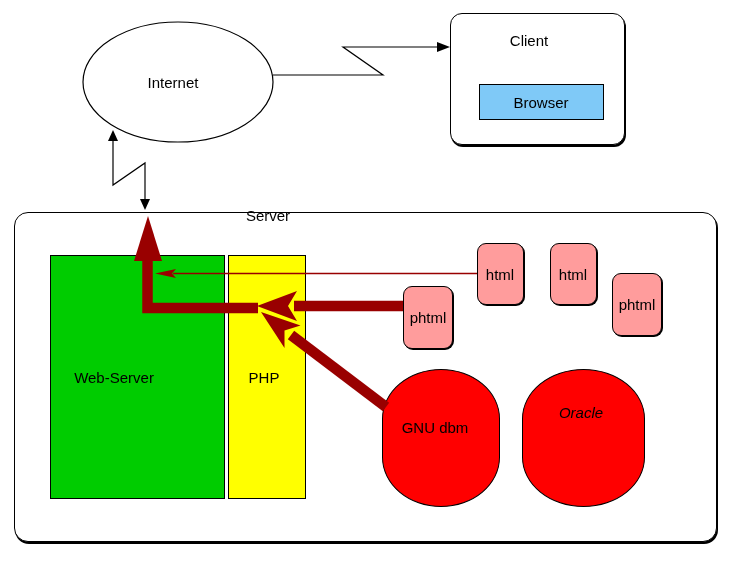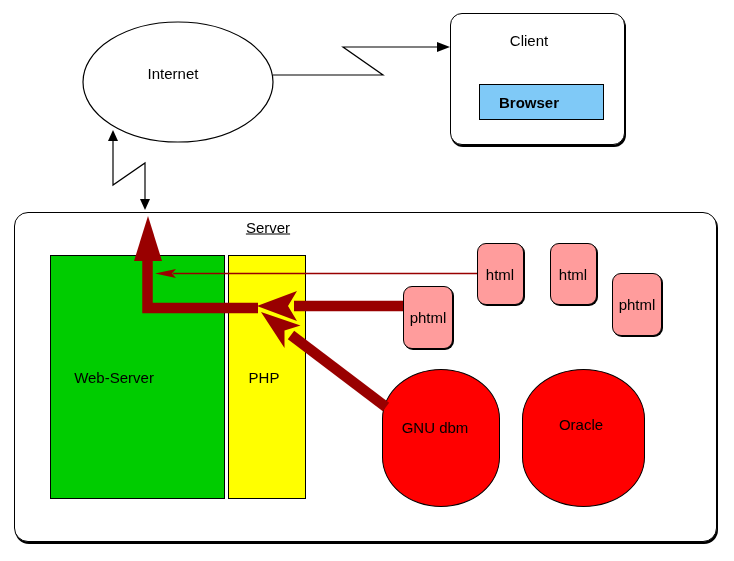--- a/index.html
+++ b/index.html
@@ -59,43 +59,43 @@
   .red-fill{fill:var(--darkred);stroke:none;}
 </style>
 </head>
 <body>
 
 <div id="canvas">
 
   <div class="box rounded client-box"></div>
   <div class="lbl" style="left:529px;top:40px;">Client</div>
   <div class="box browser-box"></div>
-  <div class="lbl" style="left:529px;top:102px;font-weight:bold;">Browser</div>
+  <div class="lbl" style="left:541px;top:102px;">Browser</div>
 
   <div class="box server-box"></div>
-  <div class="lbl" style="left:268px;top:227px;text-decoration:underline;">Server</div>
+  <div class="lbl" style="left:268px;top:215px;">Server</div>
 
   <div class="box green-box"></div>
   <div class="lbl" style="left:114px;top:377px;">Web-Server</div>
   <div class="box yellow-box"></div>
   <div class="lbl" style="left:264px;top:377px;">PHP</div>
 
   <div class="box small-rounded pink phtml1"></div>
   <div class="lbl" style="left:428px;top:317px;">phtml</div>
   <div class="box small-rounded pink html1"></div>
   <div class="lbl" style="left:500px;top:274px;">html</div>
   <div class="box small-rounded pink html2"></div>
   <div class="lbl" style="left:573px;top:274px;">html</div>
   <div class="box small-rounded pink phtml2"></div>
   <div class="lbl" style="left:637px;top:304px;">phtml</div>
 
   <div class="barrel gnu-barrel"></div>
   <div class="lbl" style="left:435px;top:427px;">GNU dbm</div>
   <div class="barrel oracle-barrel"></div>
-  <div class="lbl" style="left:581px;top:424px;">Oracle</div>
+  <div class="lbl" style="left:581px;top:412px;font-style:italic;">Oracle</div>
 
   <svg class="overlay" viewBox="0 0 734 561">
 
     <ellipse class="ellipse-shape" cx="178" cy="82" rx="95" ry="60"></ellipse>
 
     <polyline class="ln" points="273,75 383,75 343,47 441,47"></polyline>
     <polygon class="ah" points="450,47 437,42 437,52"></polygon>
 
     <polyline class="ln" points="113,137 113,185 145,163 145,202"></polyline>
     <polygon class="ah" points="113,130 108,141 118,141"></polygon>
@@ -107,14 +107,14 @@
     <path class="red-thick" d="M 258 308 L 147.5 308 L 147.5 257"></path>
     <polygon class="red-fill" points="148,216 134,261 162,261"></polygon>
 
     <path class="red-thick" d="M 403 306 L 294 306"></path>
     <polygon class="red-fill" points="257,306 297,291 288,306 297,321"></polygon>
 
     <path class="red-thick" d="M 291 335 L 386 407"></path>
     <polygon class="red-fill" points="261,312 300.5,325.5 284.5,330.5 284.5,348"></polygon>
   </svg>
 
-  <div class="lbl" style="left:173px;top:73px;">Internet</div>
+  <div class="lbl" style="left:173px;top:82px;">Internet</div>
 </div>
 
 </body></html>

